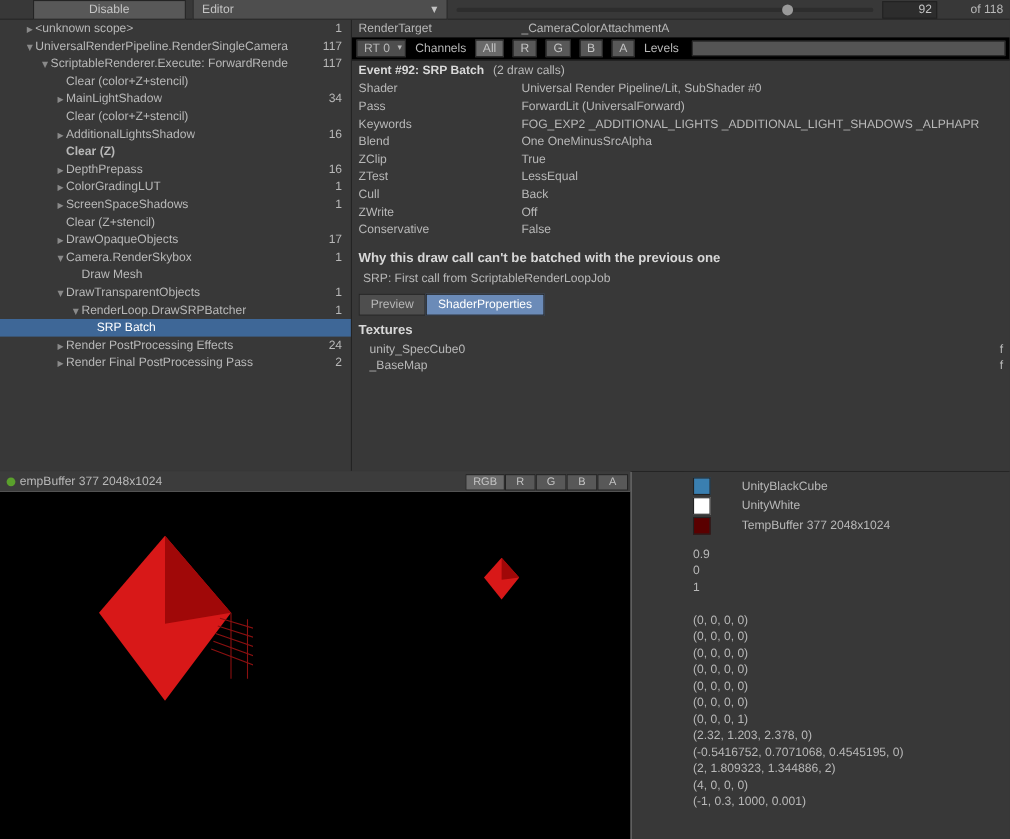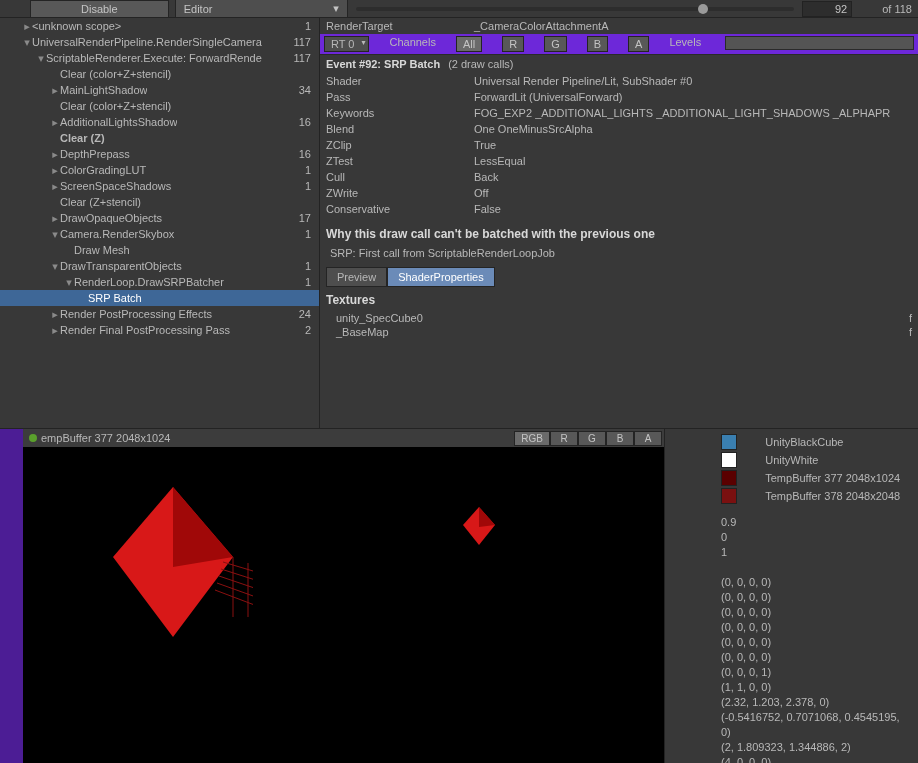--- a/index.html
+++ b/index.html
@@ -1,39 +1,39 @@
 <!DOCTYPE html>
 <html><head>
 <meta charset="utf-8">
 <style>
 * { margin: 0; padding: 0; box-sizing: border-box; font-family: Arial, sans-serif; font-size: 11px; }
 body { background: #383838; color: #b8b8b8; width: 918px; height: 763px; overflow: hidden; }
 
 .toolbar { display: flex; align-items: center; height: 18px; background: #383838; border-bottom: 1px solid #232323; }
 .tb-btn { background: #585858; color: #c4c4c4; padding: 2px 50px; border: 1px solid #242424; font-size: 11px; cursor: pointer; }
-.tb-drop { background: #4e4e4e; color: #c4c4c4; padding: 2px 8px; border: 1px solid #242424; font-size: 11px; width: 173px; display: flex; justify-content: space-between; align-items: center; cursor: pointer; }
+.tb-drop { background: #4e4e4e; color: #c4c4c4; padding: 2px 8px; border: 1px solid #242424; font-size: 11px; width: 232px; display: flex; justify-content: space-between; align-items: center; cursor: pointer; }
 .slider { flex: 1; margin: 0 8px; height: 4px; background: #2d2d2d; border-radius: 2px; position: relative; }
 .slider-thumb { position: absolute; width: 10px; height: 10px; background: #9a9a9a; border-radius: 50%; top: -3px; left: 78%; cursor: pointer; }
 .frame-input { width: 50px; background: #2d2d2d; color: #c4c4c4; border: 1px solid #222; text-align: right; padding: 1px 4px; font-size: 11px; }
 .of-label { padding: 0 6px; font-size: 11px; margin-left: 24px; }
 
 .main { display: flex; height: 410px; }
 .left-panel { width: 320px; background: #383838; overflow-y: auto; border-right: 1px solid #232323; }
 .tree-row { display: flex; justify-content: space-between; align-items: center; padding: 1px 6px 1px 0; font-size: 11px; cursor: pointer; height: 16px; }
 .tree-row.selected { background: #3e6797; color: #fff; }
 .tree-label { display: flex; align-items: center; overflow: hidden; white-space: nowrap; }
 .tree-count { color: #b8b8b8; padding-right: 2px; }
 .arrow { display: inline-block; width: 10px; text-align: center; color: #8a8a8a; }
 
 .right-panel { flex: 1; background: #383838; overflow: hidden; padding: 0; }
 .kv { display: flex; padding: 2px 6px; font-size: 11px; }
 .kv-k { width: 148px; color: #b8b8b8; }
 .kv-v { color: #b8b8b8; }
 
-.rt-bar { display: flex; padding: 2px 4px; gap: 20px; background: #6d28d9; border-bottom: 1px solid #2a2a2a; }
+.rt-bar { display: flex; align-items: center; padding: 2px 4px; gap: 8px; background: #000000; border-bottom: 1px solid #2a2a2a; }
 .rt-drop { background: #4e4e4e; padding: 1px 14px 1px 6px; border: 1px solid #242424; font-size: 11px; position: relative; cursor: pointer; }
 .rt-drop::after { content: '▾'; position: absolute; right: 3px; font-size: 8px; }
 .rt-lbl { font-size: 11px; color: #b8b8b8; }
 .ch-btn { background: #585858; border: 1px solid #242424; color: #c4c4c4; padding: 1px 6px; font-size: 11px; cursor: pointer; }
 .ch-btn.active { background: #6a6a6a; }
 .levels-bar { flex: 1; height: 14px; background: #545454; margin-left: 4px; border: 1px solid #2a2a2a; }
 
 .desc-line { padding: 3px 6px; font-size: 11px; color: #b8b8b8; white-space: nowrap; overflow: hidden; }
 .event-line { padding: 3px 6px; font-size: 13px; color: #d8d8d8; font-weight: bold; display: flex; align-items: baseline; gap: 8px; }
 .event-sub { font-size: 11px; font-weight: normal; color: #b8b8b8; }
@@ -42,21 +42,21 @@
 .batch-body { padding: 2px 10px; font-size: 11px; }
 
 .tabs { display: flex; padding: 6px 6px 2px 6px; gap: 0; }
 .tab { background: #4e4e4e; border: 1px solid #242424; padding: 3px 10px; font-size: 11px; cursor: pointer; }
 .tab.active { background: #6b8bb8; color: #fff; }
 
 .tex-head { padding: 4px 6px; font-size: 12px; color: #d8d8d8; font-weight: bold; }
 .tex-row { display: flex; justify-content: space-between; padding: 1px 6px 1px 16px; font-size: 11px; }
 
 .bottom { display: flex; height: 335px; border-top: 1px solid #232323; }
-.preview { width: 665px; background: #4c1d95; position: relative; border-right: 1px solid #232323; padding-left: 23px; }
+.preview { width: 574px; background: #ffffff; position: relative; border-right: 1px solid #232323; }
 .preview-bar { height: 18px; background: #3c3c3c; display: flex; align-items: center; justify-content: space-between; padding: 0 2px; }
 .preview-title { font-size: 11px; color: #b8b8b8; display: flex; align-items: center; gap: 4px; padding-left: 4px;}
 .preview-btns { display: flex; }
 .pv-btn { background: #585858; border: 1px solid #242424; color: #c4c4c4; width: 28px; text-align: center; padding: 1px 0; font-size: 10px; cursor: pointer; }
 .pv-btn.rgb { width: 36px; }
 .pv-btn.active { background: #6a6a6a; }
 .preview-canvas { position: relative; width: 100%; height: calc(100% - 18px); background: #000; }
 
 .inspector { flex: 1; background: #383838; padding: 4px 8px; overflow: hidden; margin-left: 48px; }
 .insp-row { display: flex; align-items: center; gap: 8px; padding: 1px 0; font-size: 11px; }
@@ -337,35 +337,33 @@
         <polygon points="16,0 32,18 16,20" fill="#a00808"></polygon>
       </svg>
     </div>
   </div>
 
   <div class="inspector">
     <div id="insp-items">
         <div class="insp-row"><div class="swatch" style="background: rgb(58, 127, 176);"></div>&nbsp;&nbsp;&nbsp;&nbsp;<span>UnityBlackCube</span></div>
         <div class="insp-row"><div class="swatch" style="background: rgb(255, 255, 255);"></div>&nbsp;&nbsp;&nbsp;&nbsp;<span>UnityWhite</span></div>
         <div class="insp-row"><div class="swatch" style="background: rgb(90, 0, 0);"></div>&nbsp;&nbsp;&nbsp;&nbsp;<span>TempBuffer 377 2048x1024</span></div>
-        <div class="insp-row"><div class="swatch" style="background: rgb(122, 16, 16);"></div>&nbsp;&nbsp;&nbsp;&nbsp;<span>TempBuffer 378 2048x2048</span></div>
       </div>
     <div class="vals" id="insp-vals">
         <div>0.9</div>
         <div>0</div>
         <div>1</div>
         <div>&nbsp;</div>
         <div>(0, 0, 0, 0)</div>
         <div>(0, 0, 0, 0)</div>
         <div>(0, 0, 0, 0)</div>
         <div>(0, 0, 0, 0)</div>
         <div>(0, 0, 0, 0)</div>
         <div>(0, 0, 0, 0)</div>
         <div>(0, 0, 0, 1)</div>
-        <div>(1, 1, 0, 0)</div>
         <div>(2.32, 1.203, 2.378, 0)</div>
         <div>(-0.5416752, 0.7071068, 0.4545195, 0)</div>
         <div>(2, 1.809323, 1.344886, 2)</div>
         <div>(4, 0, 0, 0)</div>
         <div>(-1, 0.3, 1000, 0.001)</div>
       </div>
   </div>
 </div>
 
 </body></html>

